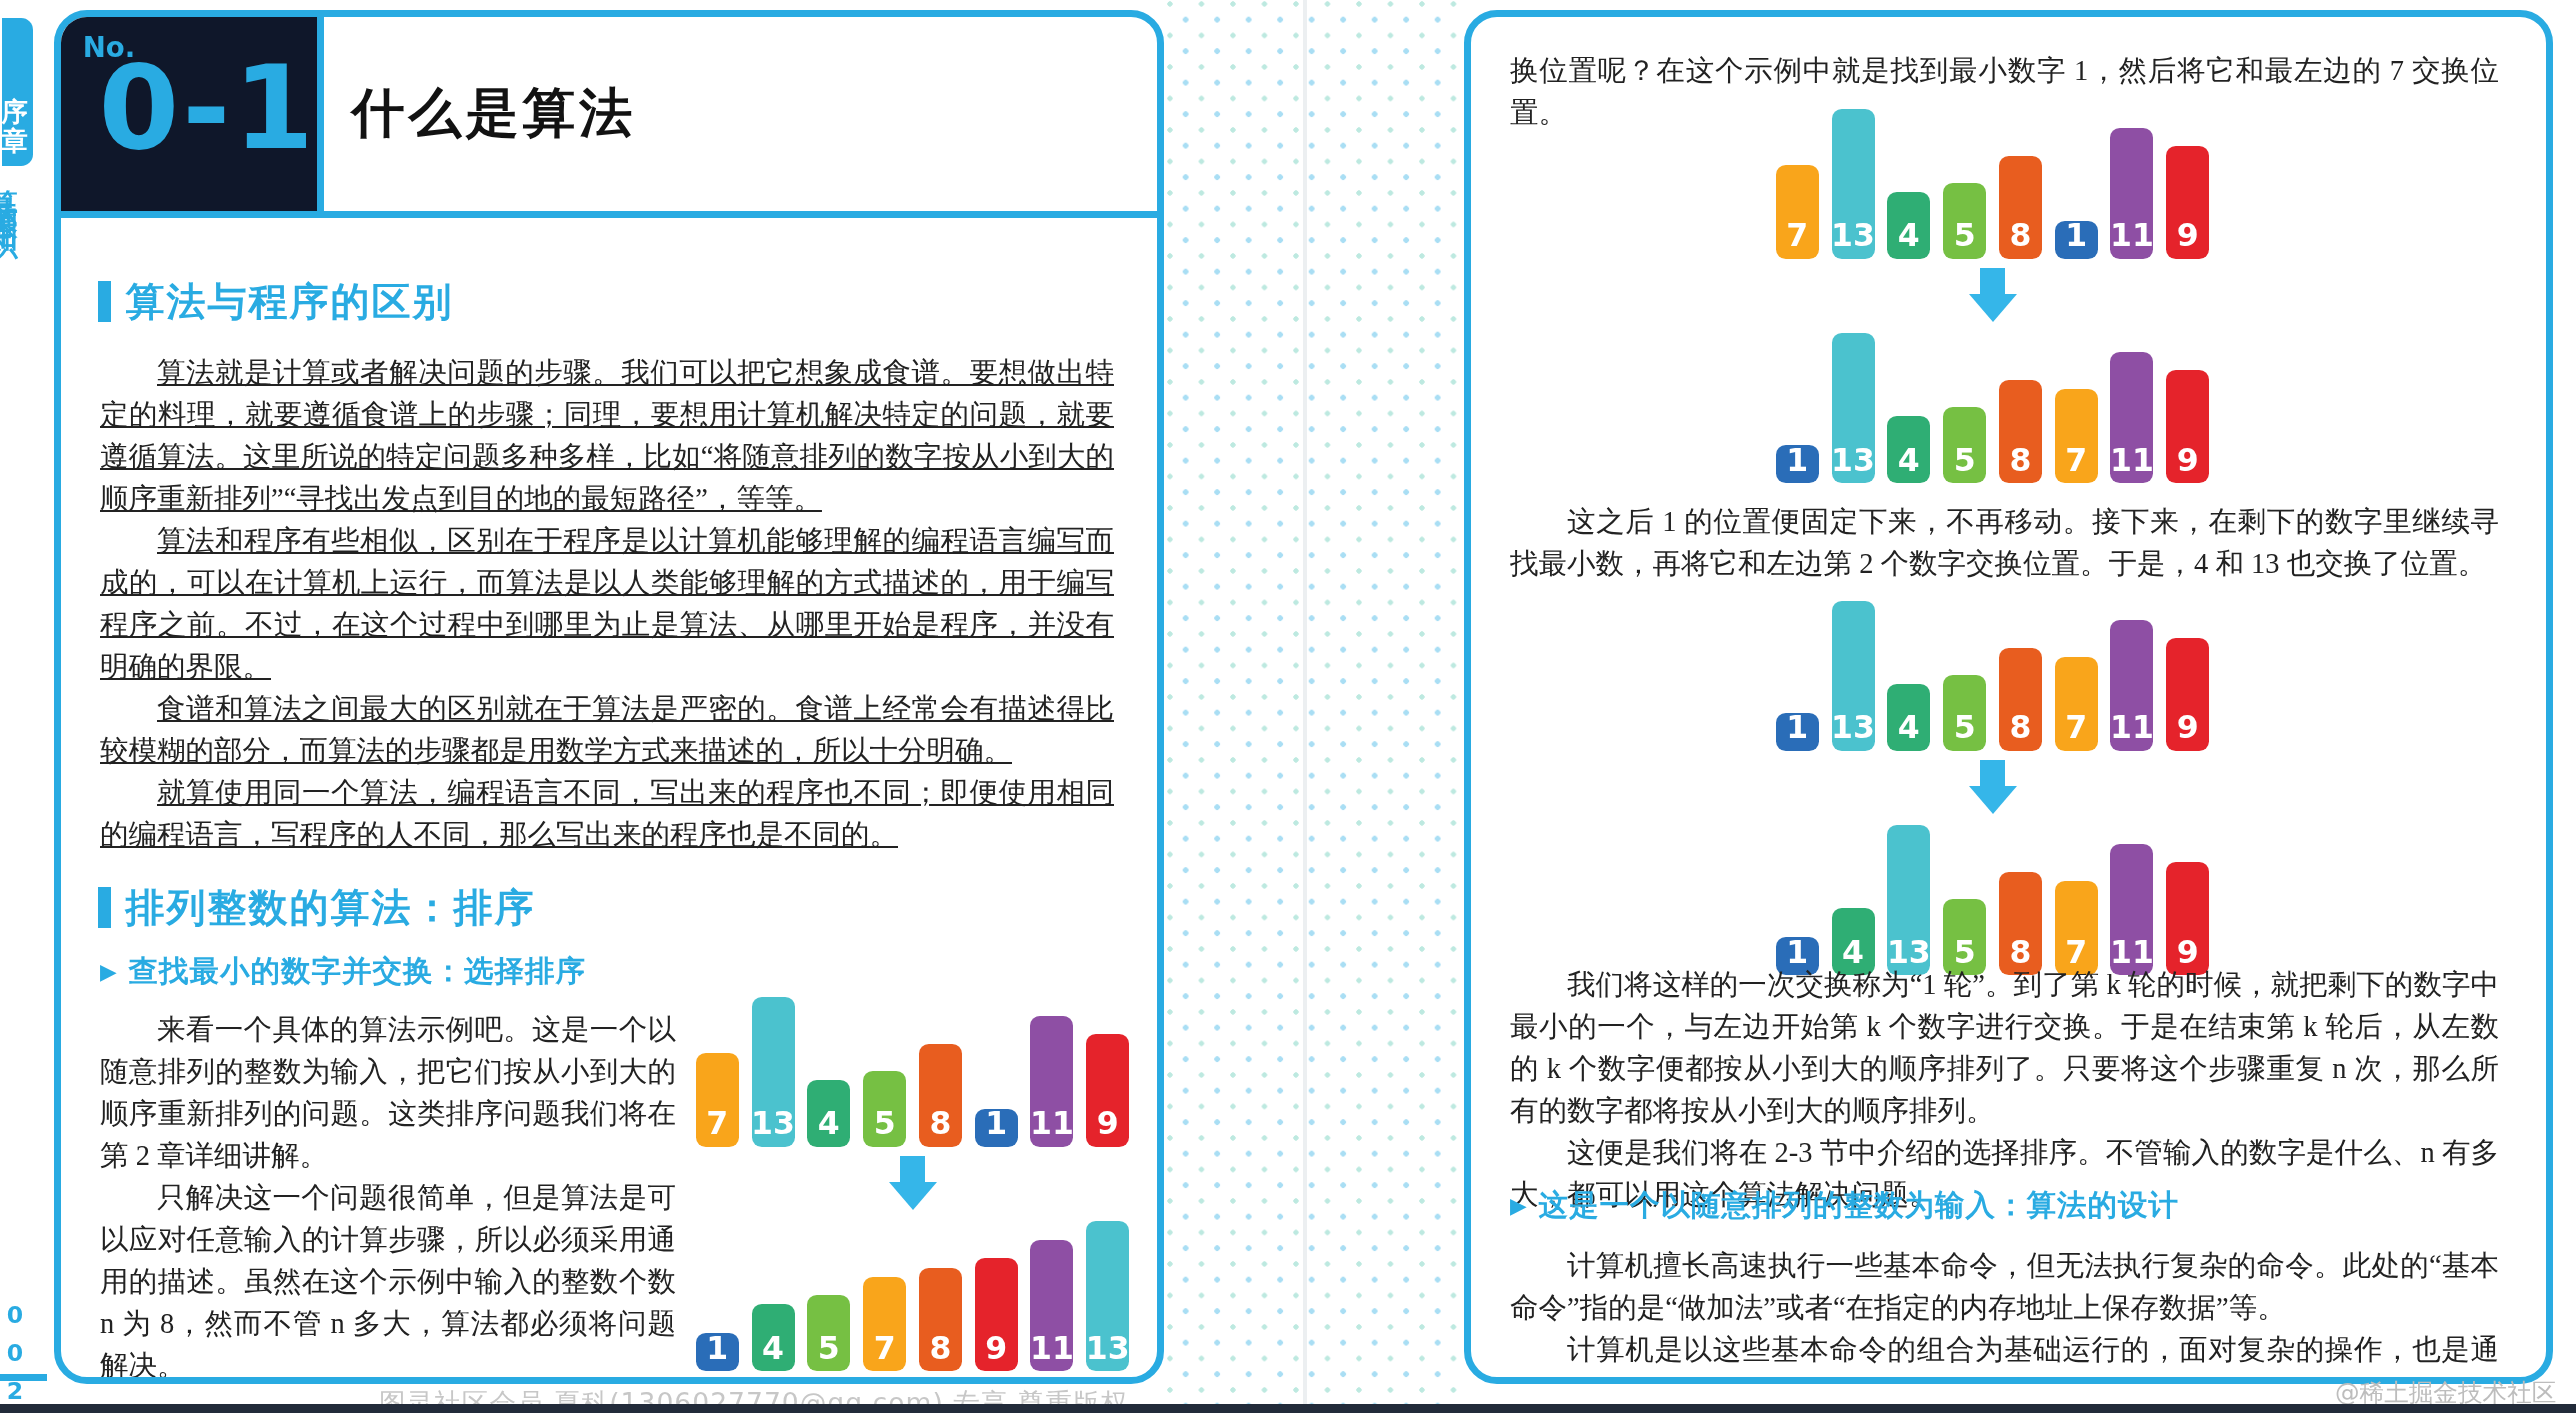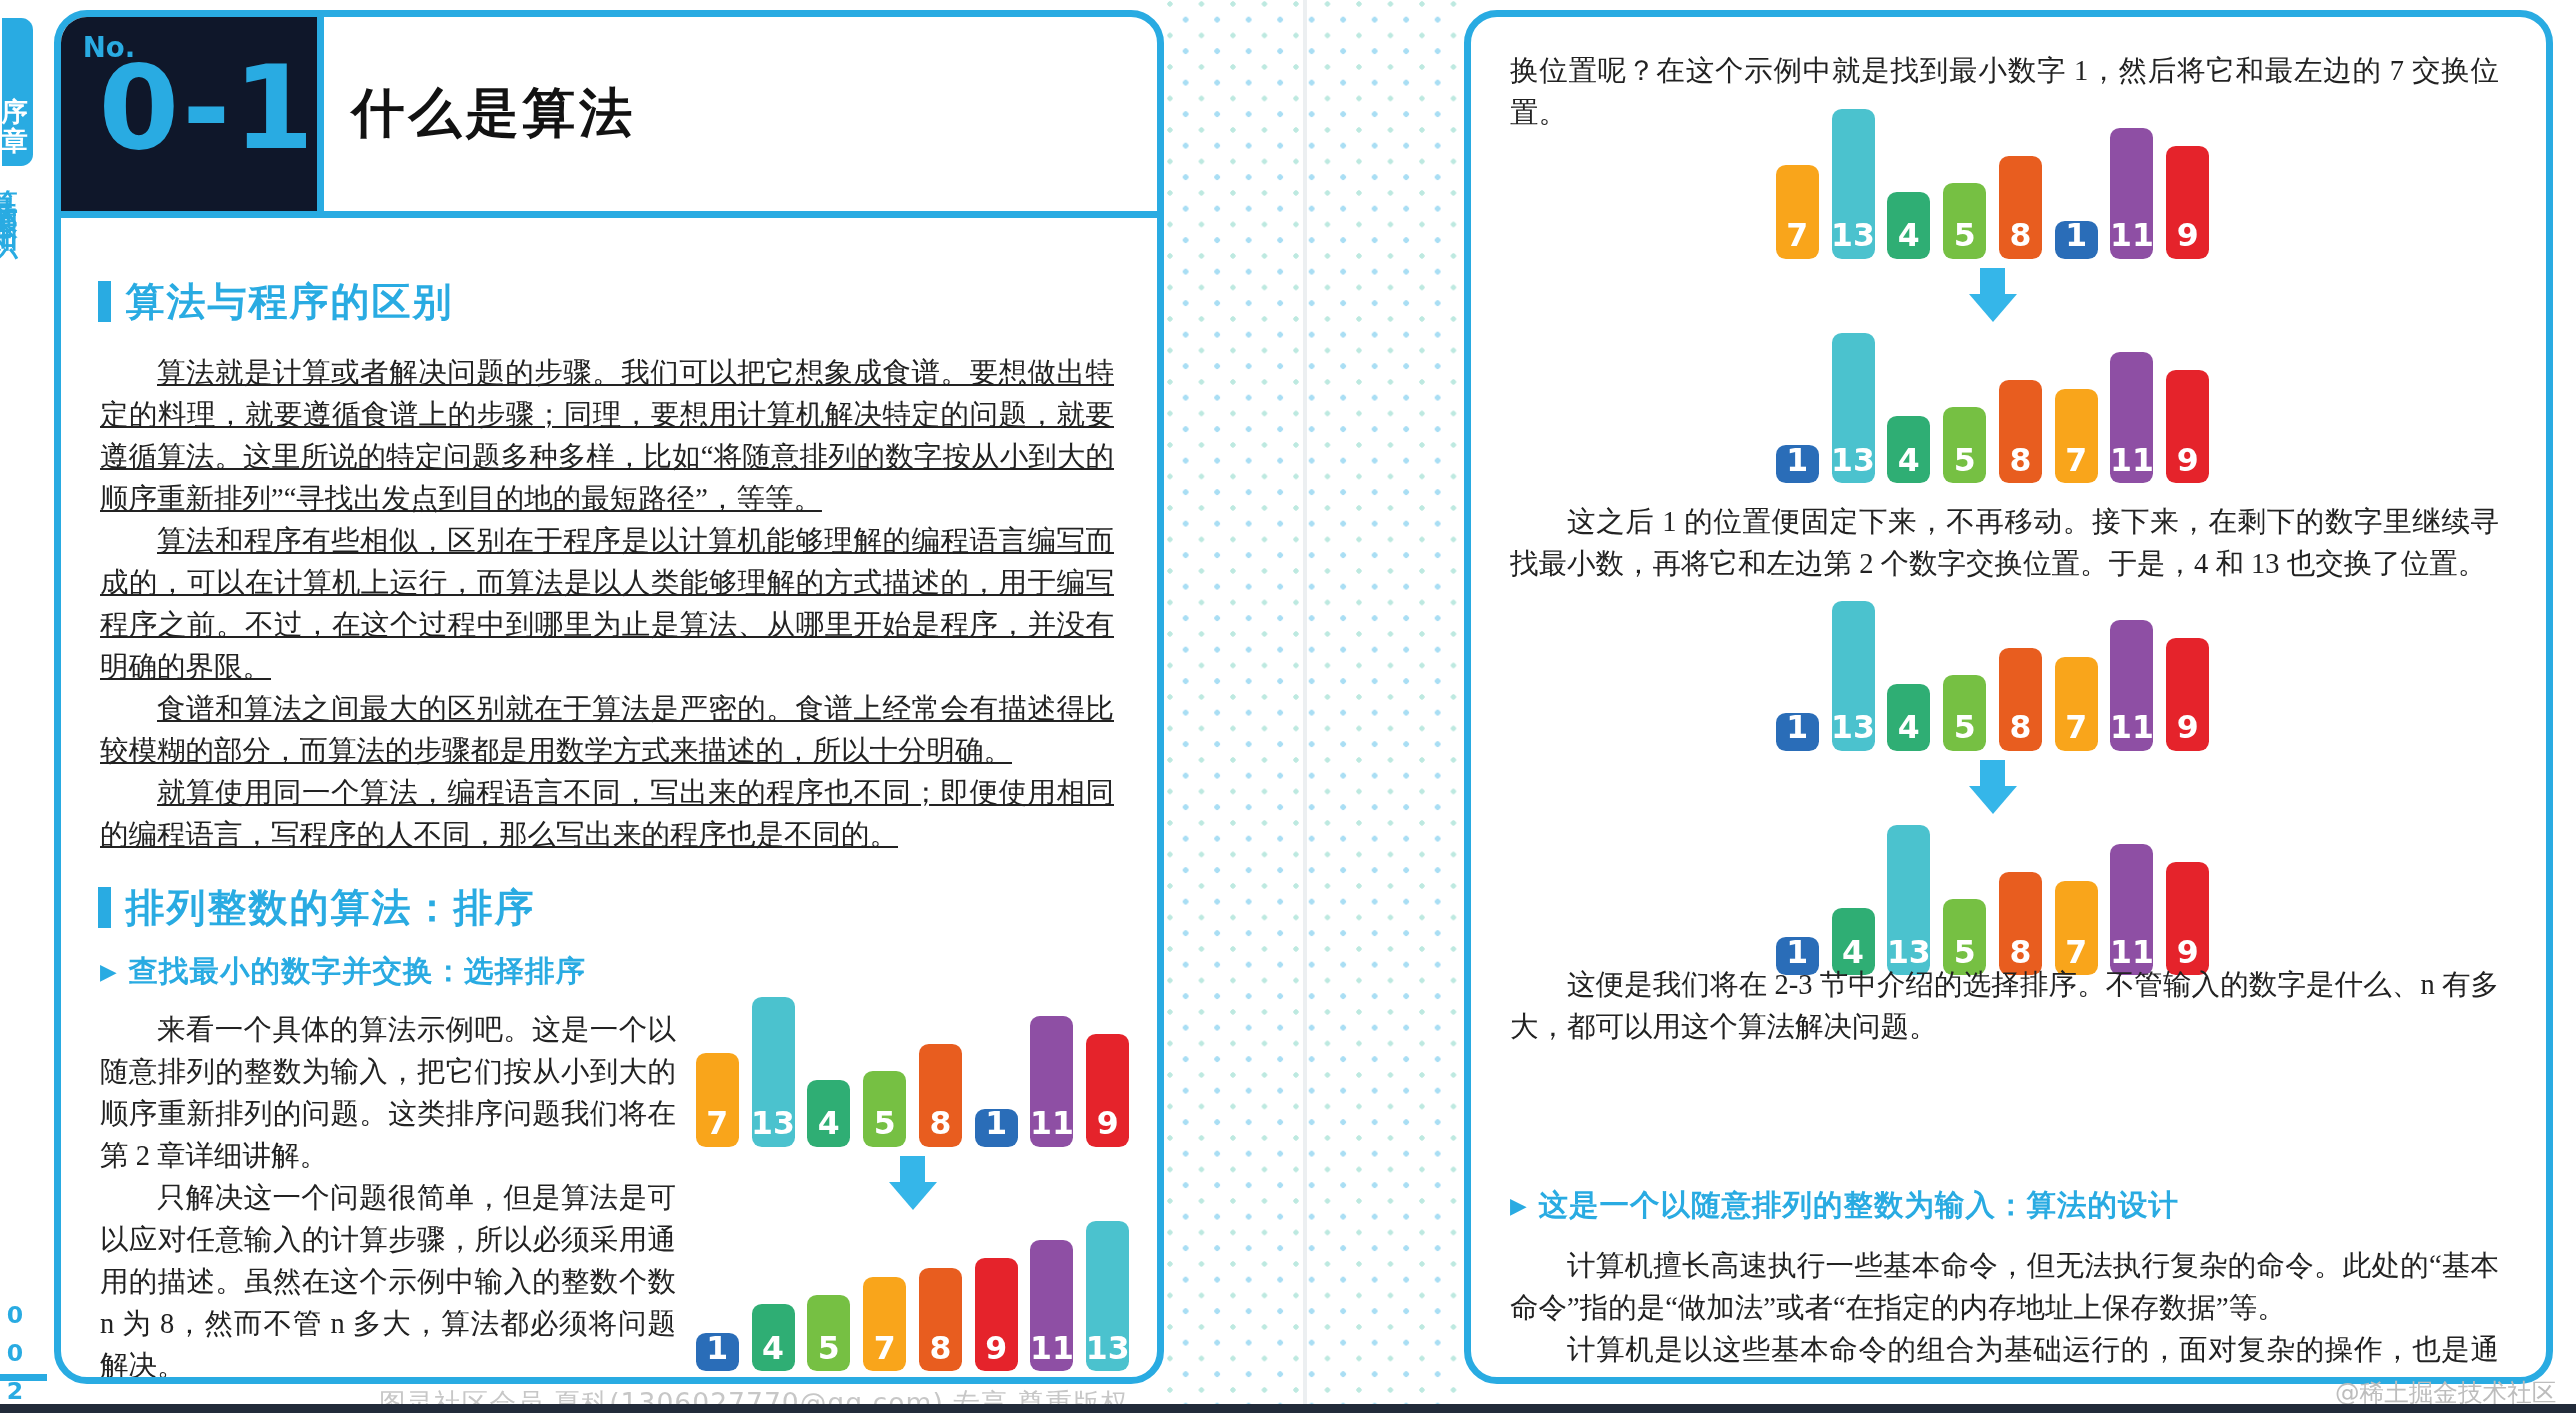--- a/index.html
+++ b/index.html
@@ -313,20 +313,21 @@
           <div class="bar" style="height: 131px; background: rgb(142, 79, 164);">
             <span>11</span>
           </div>
           <div class="bar" style="height: 113px; background: rgb(229, 35, 43);">
             <span>9</span>
           </div>
         </div>
     </div>
 
     <div class="bodytext" style="left:39px; top:947px; width:989px;">
+      <p class="indent">我们将这样的一次交换称为“1 轮”。到了第 k 轮的时候，就把剩下的数字中最小的一个，与左边开始第 k 个数字进行交换。于是在结束第 k 轮后，从左数的 k 个数字便都按从小到大的顺序排列了。只要将这个步骤重复 n 次，那么所有的数字都将按从小到大的顺序排列。</p>
       <p class="indent">这便是我们将在 2-3 节中介绍的选择排序。不管输入的数字是什么、n 有多大，都可以用这个算法解决问题。</p>
     </div>
 
     <div class="sub-head" style="left:39px; top:1169px;">
       <span class="sub-tri">▶</span>
       <span class="sub-text">这是一个以随意排列的整数为输入：算法的设计</span>
     </div>
 
     <div class="bodytext" style="left:39px; top:1228px; width:989px;">
       <p class="indent">计算机擅长高速执行一些基本命令，但无法执行复杂的命令。此处的“基本命令”指的是“做加法”或者“在指定的内存地址上保存数据”等。</p>

